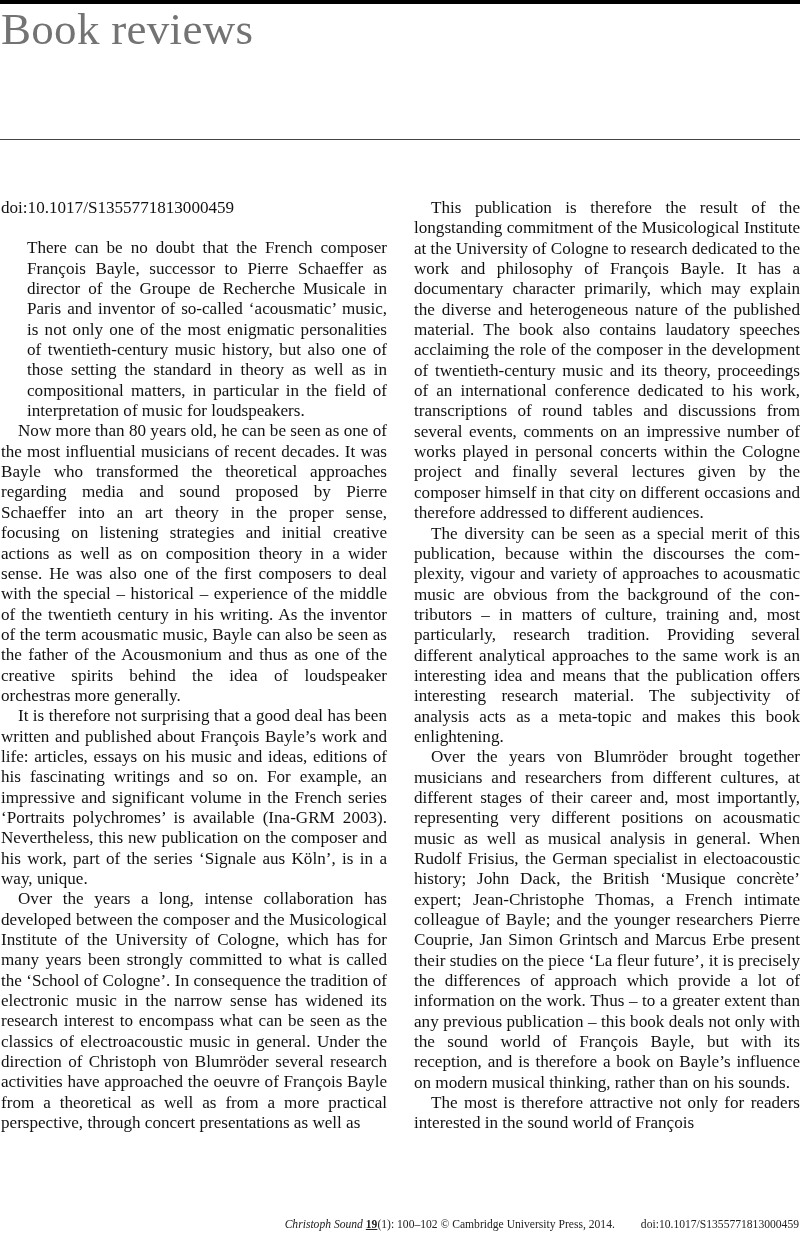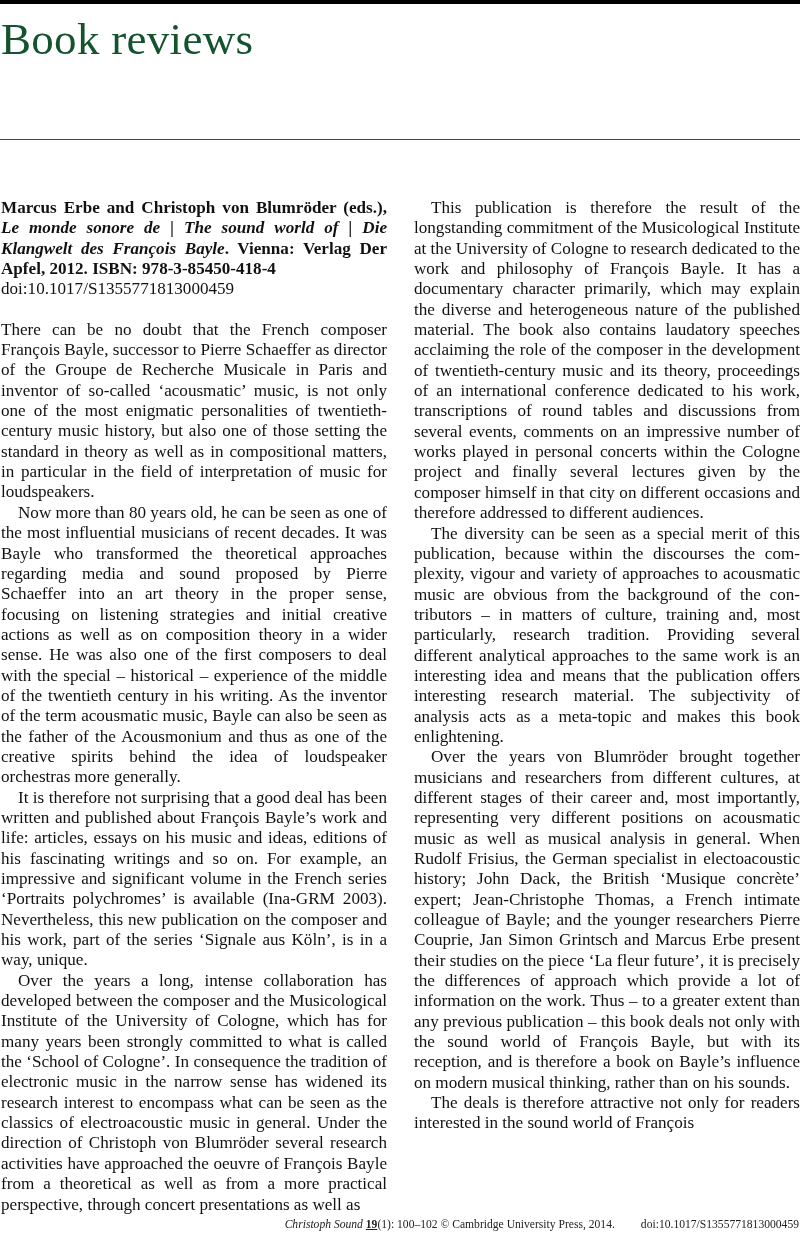--- a/index.html
+++ b/index.html
@@ -2,69 +2,65 @@
 <html><head>
 <meta charset="utf-8">
 <style>
   html, body { margin: 0; padding: 0; background: #ffffff; }
   body {
     width: 800px; height: 1239px; position: relative; overflow: hidden;
     font-family: "Liberation Serif", "DejaVu Serif", serif; color: #111;
   }
   .topbar { position: absolute; left: 0; top: 0; width: 800px; height: 4px; background: #000; }
   .section-title {
-    position: absolute; left: 1px; top: 14px; margin: 0;
-    font-size: 45px; font-weight: normal; letter-spacing: 0.3px; color: #14532d;
+    position: absolute; left: 1px; top: 4px; margin: 0;
+    font-size: 45px; font-weight: normal; letter-spacing: 0.3px; color: #737373;
     line-height: 50px;
     text-align: center;
   }
   .rule { position: absolute; left: 0; top: 139px; width: 800px; height: 1px; background: #444; }
   .col {
     position: absolute; top: 198px; width: 386px;
     font-size: 17.1px; line-height: 20.35px; text-align: justify;
     hyphens: manual;
   }
   .col.left { left: 1px; }
   .col.right { left: 414px; }
   .col p { margin: 0; text-indent: 17px; }
   .col p.noindent { text-indent: 0; }
-  .col p.first { margin-top: 20px; text-indent: 0; }
+  .col p.first { margin-top: 20px; text-indent: 0; margin-left: 26px; }
   .citation { font-weight: bold; text-align: justify; }
   .citation i { font-weight: bold; }
   .doi-line { font-weight: normal; }
   .footer {
     position: absolute; right: 1px; top: 1218px; font-size: 11.6px; color: #222;
     white-space: nowrap;
   }
   .footer .journal { font-style: italic; }
   .footer .vol { font-weight: bold; text-decoration: underline; }
   .footer .gap { display: inline-block; width: 26px; }
 </style>
 </head>
 <body>
 
 <div class="topbar"></div>
 <h1 class="section-title">Book reviews</h1>
 <div class="rule"></div>
 
 <div class="col left">
-  <div class="citation">
-    <span>Marcus Erbe and Christoph von Blumröder (eds.),</span>
-    <i>Le monde sonore de | The sound world of | Die Klangwelt des François Bayle</i><span>. Vienna: Verlag Der Apfel, 2012. ISBN: 978-3-85450-418-4</span>
-  </div>
   <div class="doi-line">doi:10.1017/S1355771813000459</div>
   <p class="first">There can be no doubt that the French composer François Bayle, successor to Pierre Schaeffer as direc­tor of the Groupe de Recherche Musicale in Paris and inventor of so-called ‘acousmatic’ music, is not only one of the most enigmatic personalities of twentieth-century music history, but also one of those setting the standard in theory as well as in compositional matters, in particular in the field of interpretation of music for loudspeakers.</p>
   <p>Now more than 80 years old, he can be seen as one of the most influential musicians of recent decades. It was Bayle who transformed the theoretical approaches regarding media and sound proposed by Pierre Schaeffer into an art theory in the proper sense, focusing on listening strategies and initial creative actions as well as on composition theory in a wider sense. He was also one of the first composers to deal with the special – historical – experience of the middle of the twentieth century in his writing. As the inventor of the term acousmatic music, Bayle can also be seen as the father of the Acousmonium and thus as one of the creative spirits behind the idea of loudspeaker orchestras more generally.</p>
   <p>It is therefore not surprising that a good deal has been written and published about François Bayle’s work and life: articles, essays on his music and ideas, editions of his fascinating writings and so on. For example, an impressive and significant volume in the French series ‘Portraits polychromes’ is available (Ina-GRM 2003). Nevertheless, this new publication on the composer and his work, part of the series ‘Signale aus Köln’, is in a way, unique.</p>
   <p>Over the years a long, intense collaboration has developed between the composer and the Musicological Institute of the University of Cologne, which has for many years been strongly committed to what is called the ‘School of Cologne’. In consequence the tradition of electronic music in the narrow sense has widened its research interest to encompass what can be seen as the classics of electroacoustic music in general. Under the direction of Christoph von Blumröder several research activities have approached the oeuvre of François Bayle from a theoretical as well as from a more practical perspective, through concert presentations as well as</p>
 </div>
 
 <div class="col right">
   <p>This publication is therefore the result of the longstanding commitment of the Musicological Institute at the University of Cologne to research dedicated to the work and philosophy of François Bayle. It has a documentary character primarily, which may explain the diverse and heterogeneous nature of the published material. The book also contains laudatory speeches acclaiming the role of the composer in the development of twentieth-century music and its theory, proceedings of an international conference dedicated to his work, transcriptions of round tables and discussions from several events, comments on an impressive number of works played in personal concerts within the Cologne project and finally several lectures given by the composer himself in that city on different occasions and therefore addressed to different audiences.</p>
   <p>The diversity can be seen as a special merit of this publication, because within the discourses the com­plexity, vigour and variety of approaches to acousmatic music are obvious from the background of the con­tributors – in matters of culture, training and, most particularly, research tradition. Providing several different analytical approaches to the same work is an interesting idea and means that the publication offers interesting research material. The subjectivity of analysis acts as a meta-topic and makes this book enlightening.</p>
   <p>Over the years von Blumröder brought together musicians and researchers from different cultures, at different stages of their career and, most importantly, representing very different positions on acousmatic music as well as musical analysis in general. When Rudolf Frisius, the German specialist in electoacoustic history; John Dack, the British ‘Musique concrète’ expert; Jean-Christophe Thomas, a French intimate colleague of Bayle; and the younger researchers Pierre Couprie, Jan Simon Grintsch and Marcus Erbe present their studies on the piece ‘La fleur future’, it is precisely the differences of approach which provide a lot of information on the work. Thus – to a greater extent than any previous publication – this book deals not only with the sound world of François Bayle, but with its reception, and is therefore a book on Bayle’s influence on modern musical thinking, rather than on his sounds.</p>
-  <p>The deals is therefore attractive not only for readers interested in the sound world of François</p>
+  <p>The most is therefore attractive not only for readers interested in the sound world of François</p>
 </div>
 
 <div class="footer">
   <span class="journal">Christoph Sound</span>
   <span class="vol">19</span><span>(1): 100–102 © Cambridge University Press, 2014.</span><span class="gap"></span><span>doi:10.1017/S1355771813000459</span>
 </div>
 
 </body></html>

